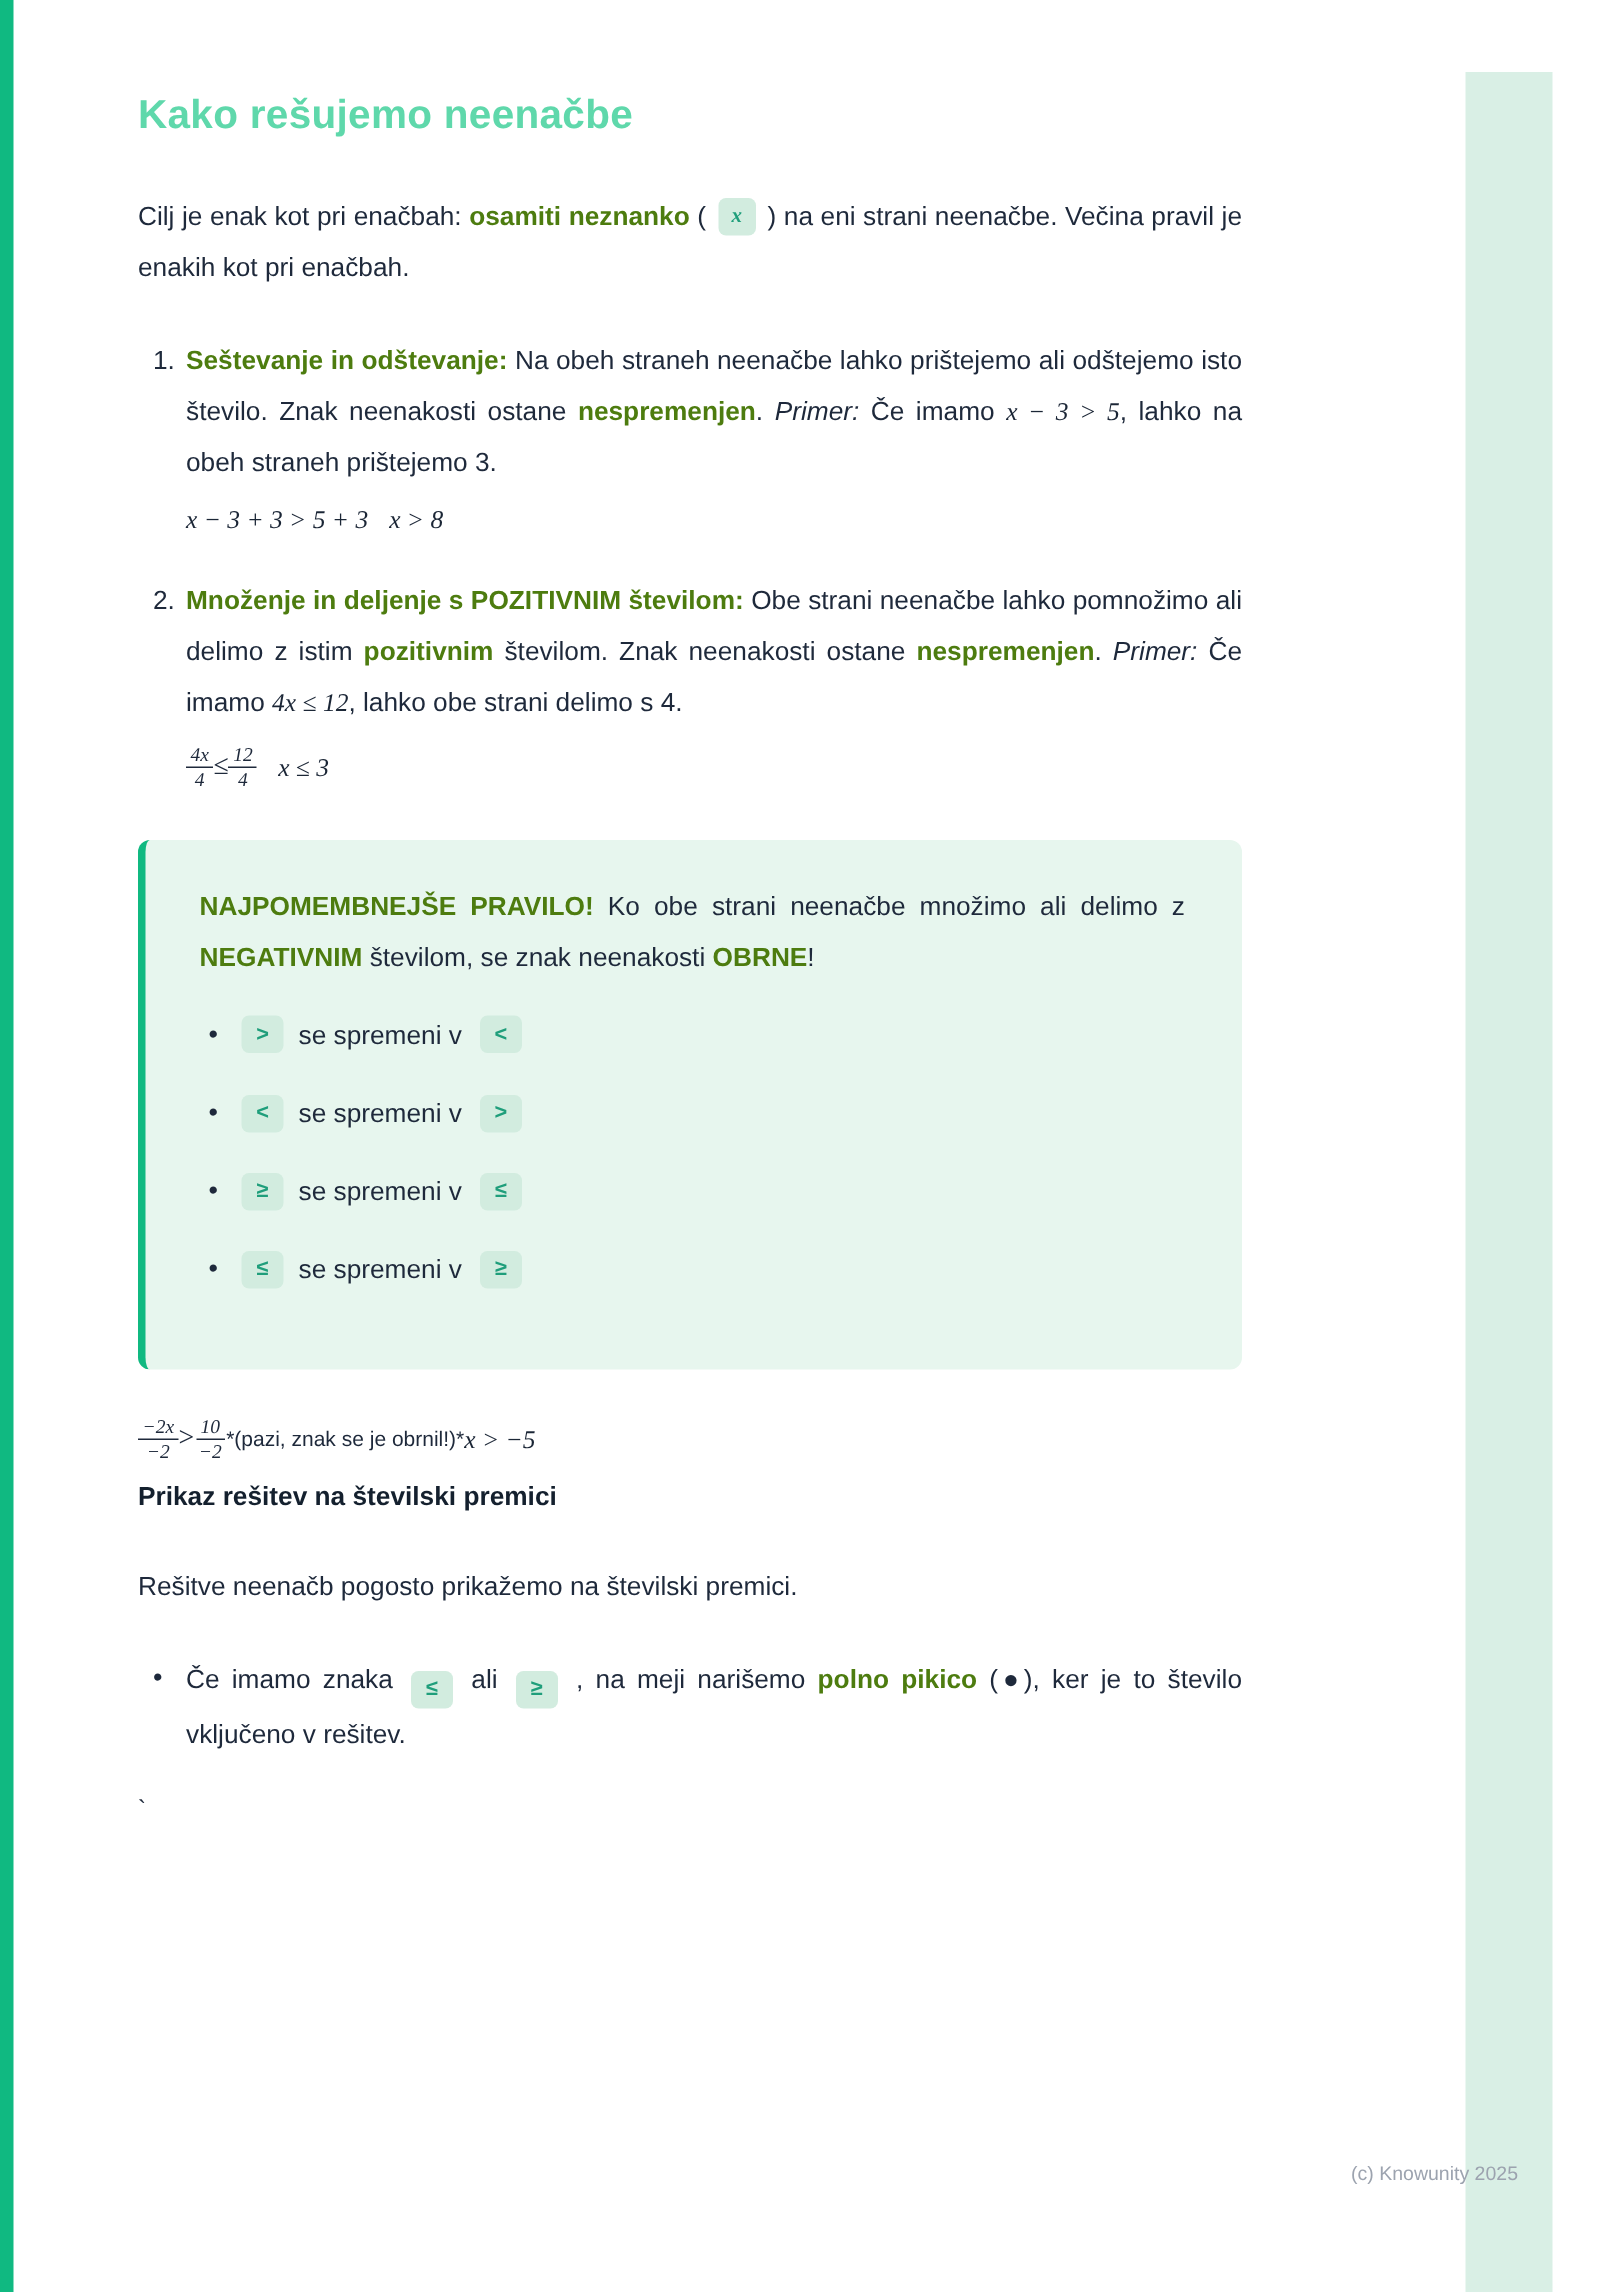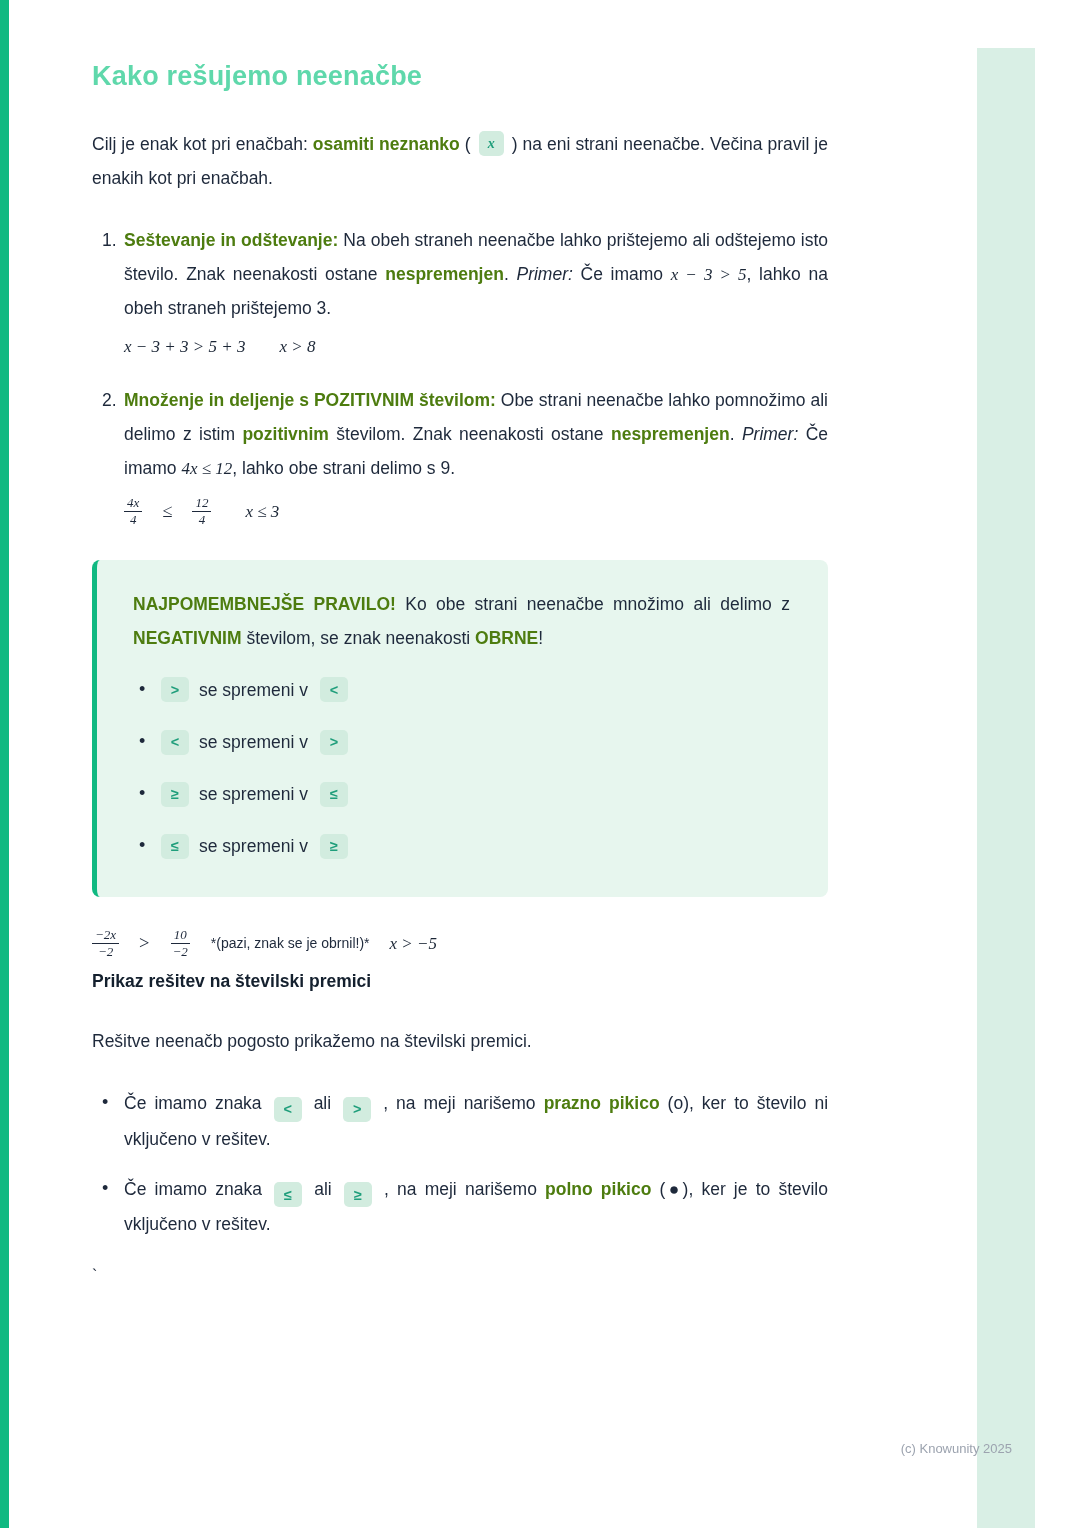--- a/index.html
+++ b/index.html
@@ -20,35 +20,35 @@
     font-size:17.5px;line-height:1.95;
   }
   .left-bar{position:absolute;left:0;top:0;bottom:0;width:9px;background:var(--accent);}
   .right-strip{position:absolute;right:45px;top:48px;bottom:0;width:58px;background:var(--strip);}
   .content{position:relative;z-index:1;width:736px;margin-left:92px;padding-top:50px;}
   h1{font-size:27px;font-weight:700;color:var(--title);margin-bottom:24px;letter-spacing:.2px;}
   p.body{ text-align:justify;margin-bottom:28px;}
   b{font-weight:700;color:#4d7c0f;}
   i.lbl{font-style:italic;}
   .math{font-family:"Liberation Serif",serif;font-style:italic;font-size:17px;color:#1b2636;}
-  .mathline{margin:6px 0 24px 32px;display:flex;align-items:center;gap:20px;line-height:1.4;}
+  .mathline{margin:6px 0 24px 32px;display:flex;align-items:center;gap:0;line-height:1.4;}
   .frac{display:inline-flex;flex-direction:column;align-items:center;vertical-align:middle;
         font-size:13px;line-height:1.2;font-family:"Liberation Serif",serif;font-style:italic;}
   .frac .fnum{border-bottom:1.2px solid #1e293b;padding:0 3px;}
   .frac .fden{padding:0 3px;}
   .op{font-family:"Liberation Serif",serif;font-size:18.5px;}
   .gap-left{margin-left:14px;}
   .olist{margin-top:6px;}
   .oitem{position:relative;padding-left:32px;text-align:justify;margin-bottom:10px;}
   .onum{position:absolute;left:10px;top:0;}
   .x-badge{display:inline-block;background:var(--badge-bg);color:var(--badge-text);
            font-family:"Liberation Serif",serif;font-style:italic;font-weight:700;
            font-size:14px;line-height:1;padding:6px 9px 5px;border-radius:5px;vertical-align:2px;margin:0 3px;}
   .callout{background:var(--callout-bg);border-left:5px solid var(--accent);border-radius:8px;
-           margin:32px 0 30px 0;padding:27px 38px 34px 36px;}
+           margin:32px 0 30px 0;padding:27px 38px 50px 36px;}
   .callout p{text-align:justify;margin-bottom:14px;}
   .rule{position:relative;padding-left:28px;margin-top:18px;display:flex;align-items:center;}
   .rule::before{content:"•";position:absolute;left:6px;top:-1px;font-size:18px;}
   .sign-badge{display:inline-flex;align-items:center;justify-content:center;
               min-width:28px;height:25px;background:var(--badge-bg);color:var(--badge-text);
               font-weight:700;font-size:14.5px;border-radius:5px;line-height:1;}
   .rule-text{margin:0 12px 0 10px;}
   .note{font-size:14px;font-family:"Liberation Sans",sans-serif;font-style:normal;}
   h2{font-size:17.5px;font-weight:700;color:#14202e;margin:2px 0 26px 0;}
   .blist{margin-top:4px;}
@@ -77,21 +77,21 @@
       <b>Seštevanje in odštevanje:</b><span> Na obeh straneh neenačbe lahko prištejemo ali odštejemo isto število. Znak neenakosti ostane </span><b>nespremenjen</b><span>. </span><i class="lbl">Primer:</i><span> Če imamo </span><span class="math">x − 3 &gt; 5</span><span>, lahko na obeh straneh prištejemo 3.</span>
     </div>
 
     <div class="mathline">
       <span class="math">x − 3 + 3 &gt; 5 + 3</span>
       <span class="math gap-left">x &gt; 8</span>
     </div>
 
     <div class="oitem">
       <span class="onum">2.</span>
-      <b>Množenje in deljenje s POZITIVNIM številom:</b><span> Obe strani neenačbe lahko pomnožimo ali delimo z istim </span><b>pozitivnim</b><span> številom. Znak neenakosti ostane </span><b>nespremenjen</b><span>. </span><i class="lbl">Primer:</i><span> Če imamo </span><span class="math">4x ≤ 12</span><span>, lahko obe strani delimo s 9.</span>
+      <b>Množenje in deljenje s POZITIVNIM številom:</b><span> Obe strani neenačbe lahko pomnožimo ali delimo z istim </span><b>pozitivnim</b><span> številom. Znak neenakosti ostane </span><b>nespremenjen</b><span>. </span><i class="lbl">Primer:</i><span> Če imamo </span><span class="math">4x ≤ 12</span><span>, lahko obe strani delimo s 4.</span>
     </div>
 
     <div class="mathline">
       <span class="frac">
           <span class="fnum">4x</span>
           <span class="fden">4</span>
         </span>
       <span class="op">≤</span>
       <span class="frac">
           <span class="fnum">12</span>
@@ -140,21 +140,20 @@
       </span>
     <span class="note">*(pazi, znak se je obrnil!)*</span>
     <span class="math">x &gt; −5</span>
   </div>
 
   <h2>Prikaz rešitev na številski premici</h2>
 
   <p class="body">Rešitve neenačb pogosto prikažemo na številski premici.</p>
 
   <div class="blist">
-    <div class="bitem"><span>Če imamo znaka </span><span class="sign-badge">&lt;</span><span> ali </span><span class="sign-badge">&gt;</span><span> , na meji narišemo </span><b>prazno pikico</b><span> (o), ker to število ni vključeno v rešitev.</span></div>
     <div class="bitem"><span>Če imamo znaka </span><span class="sign-badge">≤</span><span> ali </span><span class="sign-badge">≥</span><span> , na meji narišemo </span><b>polno pikico</b><span> (●), ker je to število vključeno v rešitev.</span></div>
   </div>
 
   <div class="backtick">`</div>
 
 </div>
 
 <div class="footer">(c) Knowunity 2025</div>
 
 </body></html>

